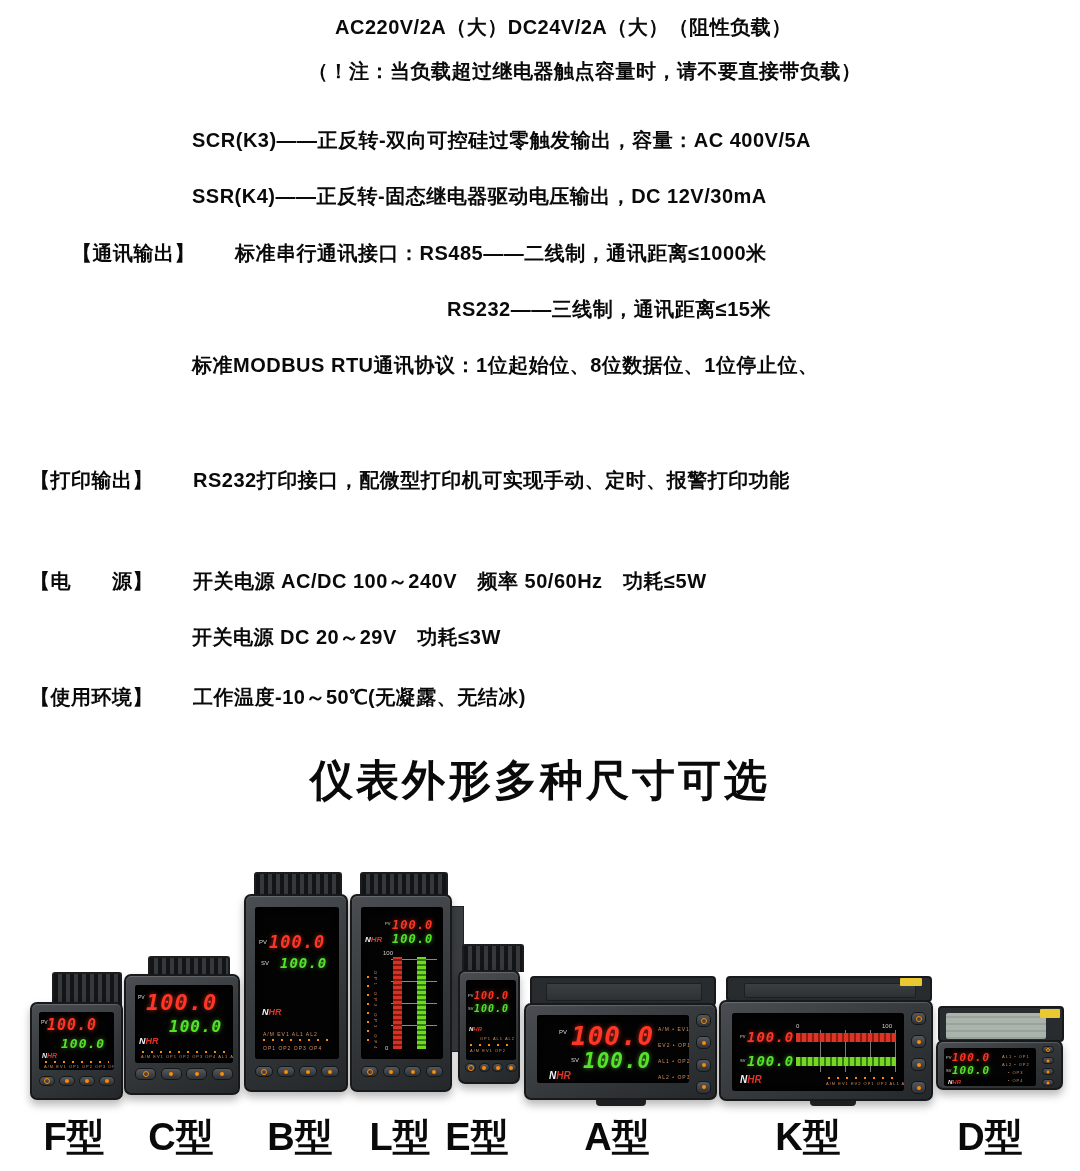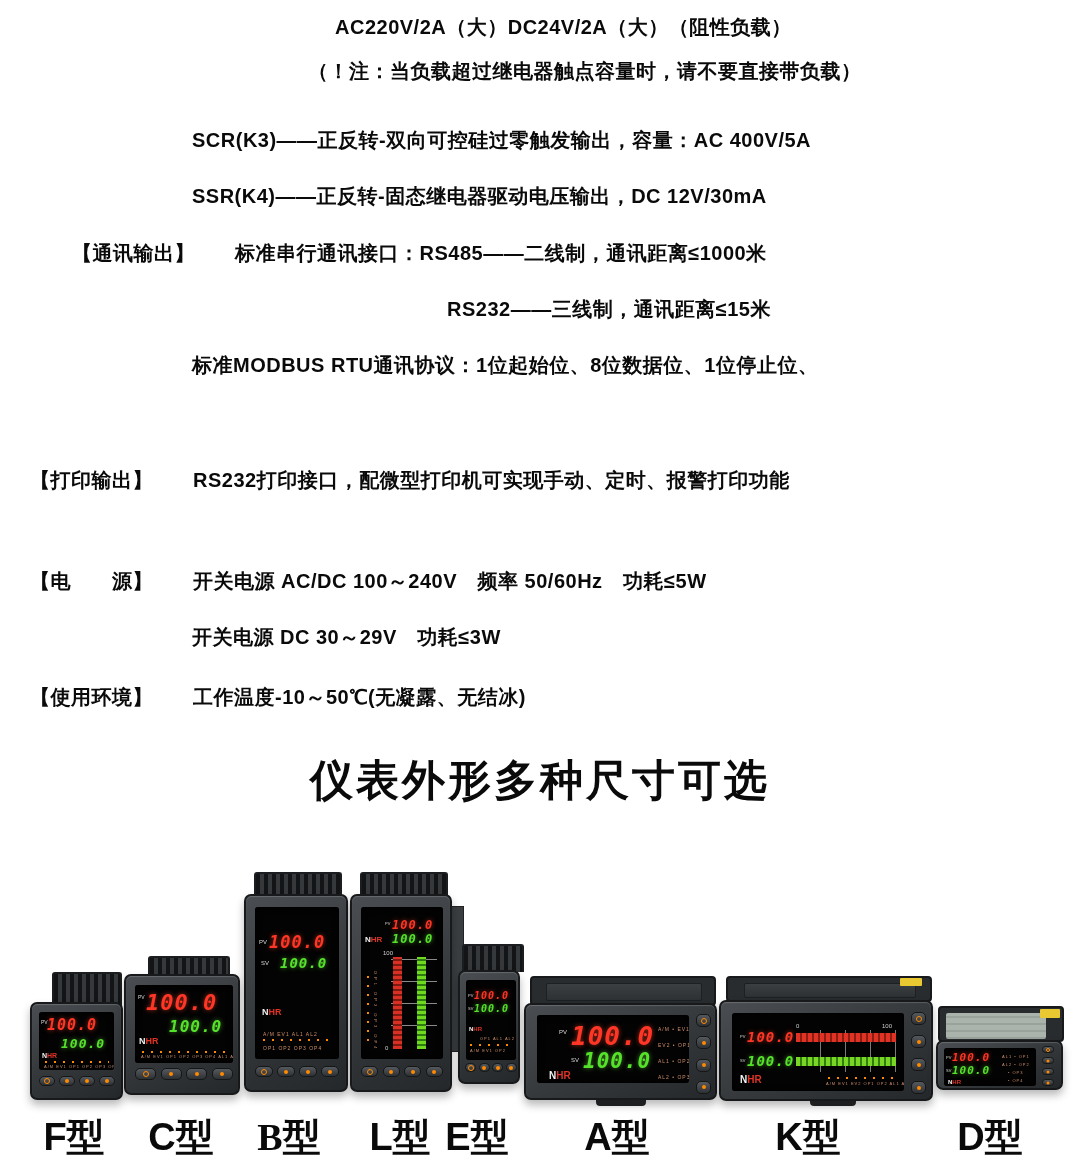--- a/index.html
+++ b/index.html
@@ -18,21 +18,21 @@
   .abs { position:absolute; }
   .vents { background:#26292b; background-image:repeating-linear-gradient(90deg,#121415 0 4px,#35393b 4px 8px);
     border:2px solid #1b1d1f; border-bottom:none; border-radius:3px 3px 0 0; }
   .bezel { background:linear-gradient(155deg,#4a4e52 0%,#34383b 55%,#25282a 100%);
     border:2px solid #17191a; border-radius:7px; box-shadow:0 5px 9px rgba(0,0,0,.28), inset 0 1px 1px rgba(255,255,255,.18); }
   .screen { background:#030303; border-radius:3px; box-shadow: inset 0 0 6px #000; overflow:hidden; }
   .d7 { font-family:"DejaVu Sans Mono", monospace; font-style:italic; font-weight:bold; line-height:1; letter-spacing:1px; white-space:nowrap; }
   .d7.red { color:#ff3526; text-shadow:0 0 5px rgba(255,70,40,.6); }
   .d7.grn { color:#55e22b; text-shadow:0 0 5px rgba(120,240,60,.55); }
   .tag { font-size:6px; color:#d8d8d8; line-height:1; }
-  .nhr { font-weight:bold; white-space:nowrap; line-height:1; }
+  .nhr { font-style:italic; font-weight:bold; white-space:nowrap; line-height:1; }
   .nhr .n { color:#f2f2f2; } .nhr .hr { color:#e03326; background:transparent; }
   .ind { color:#cf8f6a; font-size:5px; line-height:1.6; white-space:nowrap; letter-spacing:1px; }
   .dotrow { height:2px; background:repeating-linear-gradient(90deg,#ff8800 0 2px,transparent 2px 9px); }
   .btn { background:linear-gradient(#55595d,#2e3134); border:1px solid #141617; border-radius:5px; position:relative; }
   .btn .pip { position:absolute; top:50%; left:50%; transform:translate(-50%,-50%);
     width:4px; height:4px; background:#ff8a00; border-radius:50%; }
   .btn .ring { position:absolute; top:50%; left:50%; transform:translate(-50%,-50%);
     width:6px; height:6px; border:1px solid #ff8a00; border-radius:50%; background:transparent; }
   .btnrow { display:flex; justify-content:space-between; }
   .btncol { display:flex; flex-direction:column; justify-content:space-between; }
@@ -60,21 +60,21 @@
 
   <div class="spec-line" style="left:335px; top:14px;"><span>AC220V/2A（大）DC24V/2A（大）（阻性负载）</span></div>
   <div class="spec-line" style="left:308px; top:58px;"><span>（！注：当负载超过继电器触点容量时，请不要直接带负载）</span></div>
   <div class="spec-line" style="left:192px; top:127px;"><span>SCR(K3)——正反转-双向可控硅过零触发输出，容量：AC 400V/5A</span></div>
   <div class="spec-line" style="left:192px; top:183px;"><span>SSR(K4)——正反转-固态继电器驱动电压输出，DC 12V/30mA</span></div>
   <div class="spec-line" style="left:30px; top:240px;margin-left:42px;"><span class="lbl">【通讯输出】</span><span>标准串行通讯接口：RS485——二线制，通讯距离≤1000米</span></div>
   <div class="spec-line" style="left:447px; top:296px;"><span>RS232——三线制，通讯距离≤15米</span></div>
   <div class="spec-line" style="left:192px; top:352px;"><span>标准MODBUS RTU通讯协议：1位起始位、8位数据位、1位停止位、</span></div>
   <div class="spec-line" style="left:30px; top:467px;"><span class="lbl">【打印输出】</span><span>RS232打印接口，配微型打印机可实现手动、定时、报警打印功能</span></div>
   <div class="spec-line" style="left:30px; top:568px;"><span class="lbl">【电　　源】</span><span>开关电源 AC/DC 100～240V　频率 50/60Hz　功耗≤5W</span></div>
-  <div class="spec-line" style="left:192px; top:624px;"><span>开关电源 DC 30～29V　功耗≤3W</span></div>
+  <div class="spec-line" style="left:192px; top:624px;"><span>开关电源 DC 20～29V　功耗≤3W</span></div>
   <div class="spec-line" style="left:30px; top:684px;"><span class="lbl">【使用环境】</span><span>工作温度-10～50℃(无凝露、无结冰)</span></div>
 
   <div class="section-title">仪表外形多种尺寸可选</div>
 
   <div>
     <div class="abs vents" style="left:52px; top:972px; width:70px; height:34px;"></div>
     <div class="abs bezel" style="left:30px; top:1002px; width:93px; height:98px; z-index:2;">
       <div class="screen abs" style="left:7px; top:8px; width:75px; height:58px;">
         <span class="abs tag" style="left:2px; top:8px; font-size:5px;">PV</span>
         <div class="abs d7 red" style="left:8px; top:6px; font-size:15px;">100.0</div>
@@ -323,20 +323,20 @@
           </span>
         <span class="btn" style="width:12px; height:7px;">
             <span class="pip" style="width:3px;height:3px;"></span>
           </span>
       </div>
     </div>
   </div>
 
   <div class="model-label" style="left:74px;">F型</div>
   <div class="model-label" style="left:181px;">C型</div>
-  <div class="model-label" style="left:289px;font-family:Liberation Serif, serif;">B型</div>
+  <div class="model-label" style="left:300px;">B型</div>
   <div class="model-label" style="left:400px;">L型</div>
   <div class="model-label" style="left:477px;">E型</div>
   <div class="model-label" style="left:617px;">A型</div>
   <div class="model-label" style="left:808px;">K型</div>
   <div class="model-label" style="left:990px;">D型</div>
 
 </div>
 
 </body></html>

